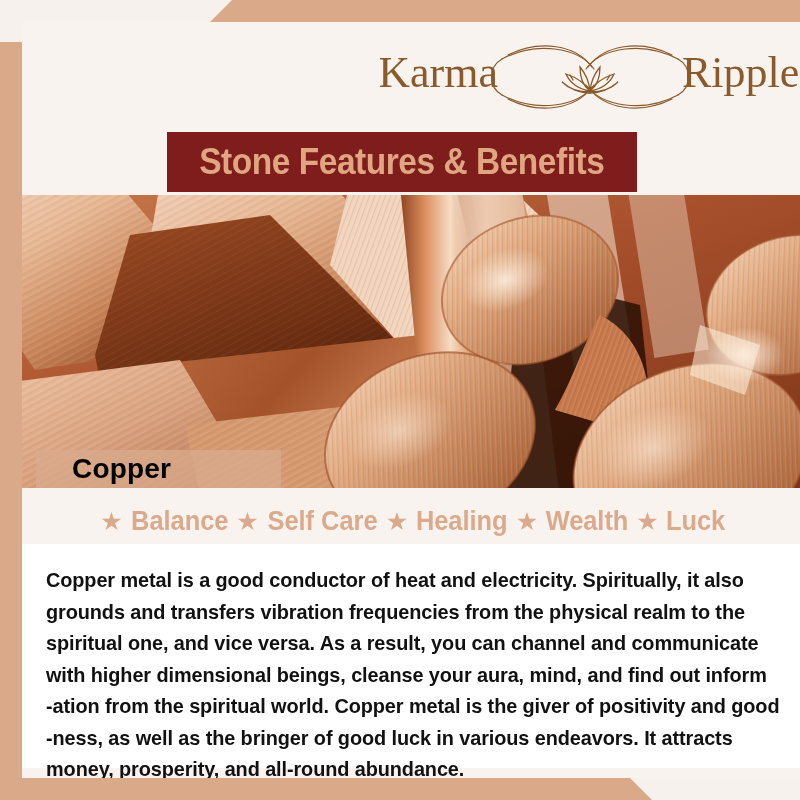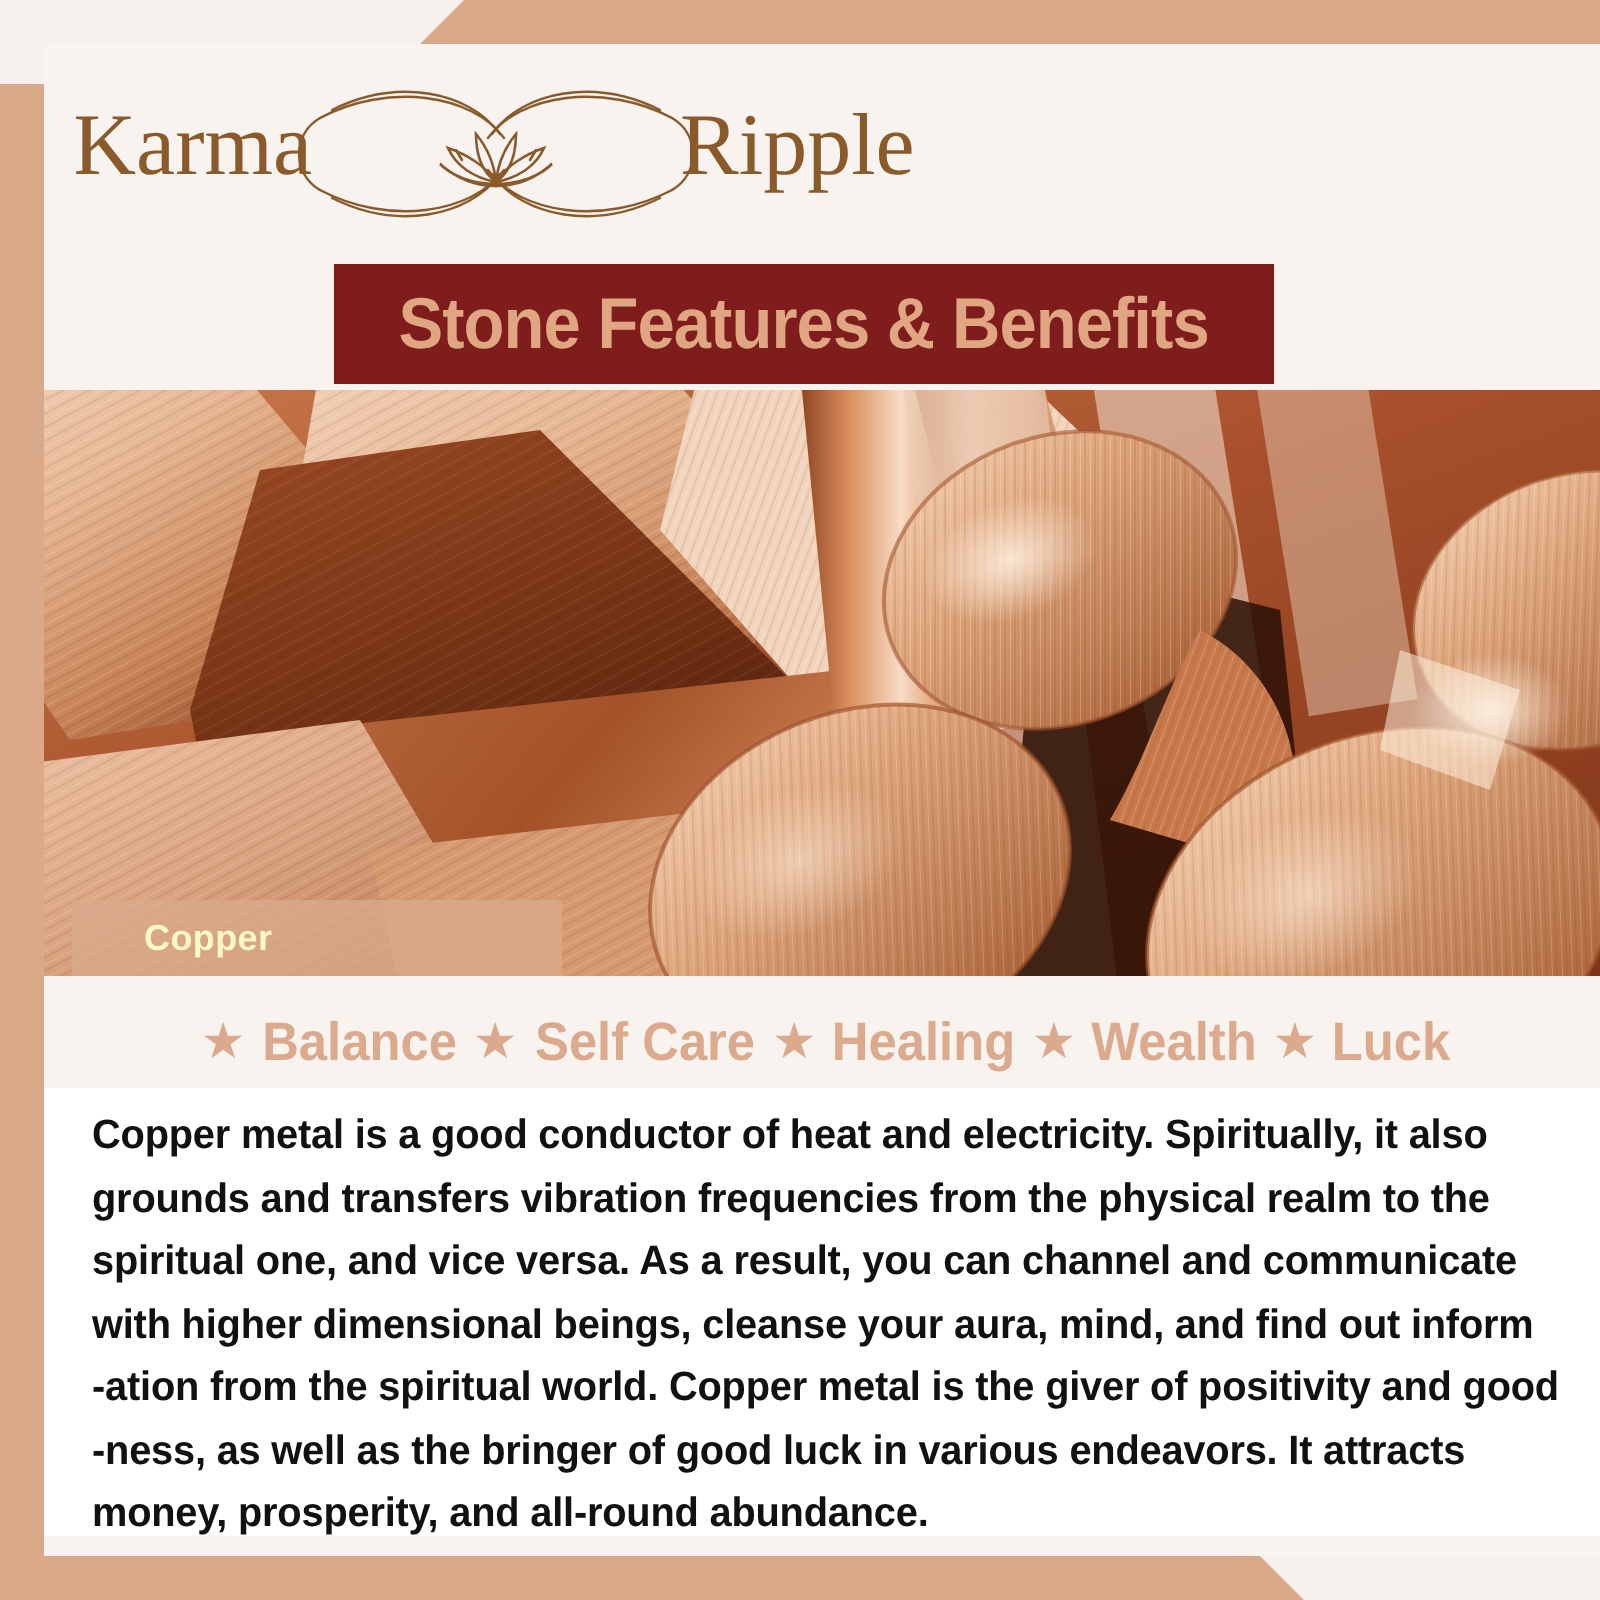--- a/index.html
+++ b/index.html
@@ -34,21 +34,21 @@
     position:absolute;
     left:22px; top:22px; right:0; bottom:22px;
     background:#f9f3f0;
     z-index:2;
     overflow:hidden;
   }
 
   
   .logo-wrap {
     position:absolute; left:16px; right:0; top:6px; height:96px;
-    display:flex; align-items:center; justify-content:flex-start;
+    display:flex; align-items:center; justify-content:flex-end;
   }
   .logo-svg { display:block; }
 
   
   .title-banner {
     position:absolute; left:145px; width:470px; top:110px; height:60px;
     background:#7f1d1d;
     display:flex; align-items:center; justify-content:center;
   }
   .title-text {
@@ -71,23 +71,23 @@
 
   .photo-label {
     position:absolute;
     left:36px; bottom:0px;
     width:245px; height:38px;
     background:rgba(216,170,140,0.80);
     display:flex; align-items:center;
     z-index:4;
   }
   .photo-label span {
-    color:#fef9c3;
+    color:#000000;
     font-weight:bold;
-    font-size:18px;
+    font-size:28px;
     padding-left:36px;
     letter-spacing:0.2px;
     text-align:center;
   }
 
   
   .features {
     position:absolute; left:0; right:0; top:478px; height:42px;
     display:flex; align-items:center; justify-content:center;
     white-space:nowrap;
@@ -105,21 +105,21 @@
     color:#dba98c;
     padding:0 5px;
     display:inline-block;
     line-height:1;
   }
 
   
   .body-panel {
     position:absolute; left:-22px; right:0; top:522px; bottom:10px;
     background:#ffffff;
-    padding:8px 22px 0 46px;
+    padding:20px 22px 0 46px;
   }
   .body-text {
     font-family:"Liberation Sans Narrow","Liberation Sans", sans-serif;
     font-size:20.5px;
     font-weight:600;
     line-height:31.5px;
     color:#111111;
     letter-spacing:-0.1px;
     transform:scaleX(0.97);
     transform-origin:left top;

